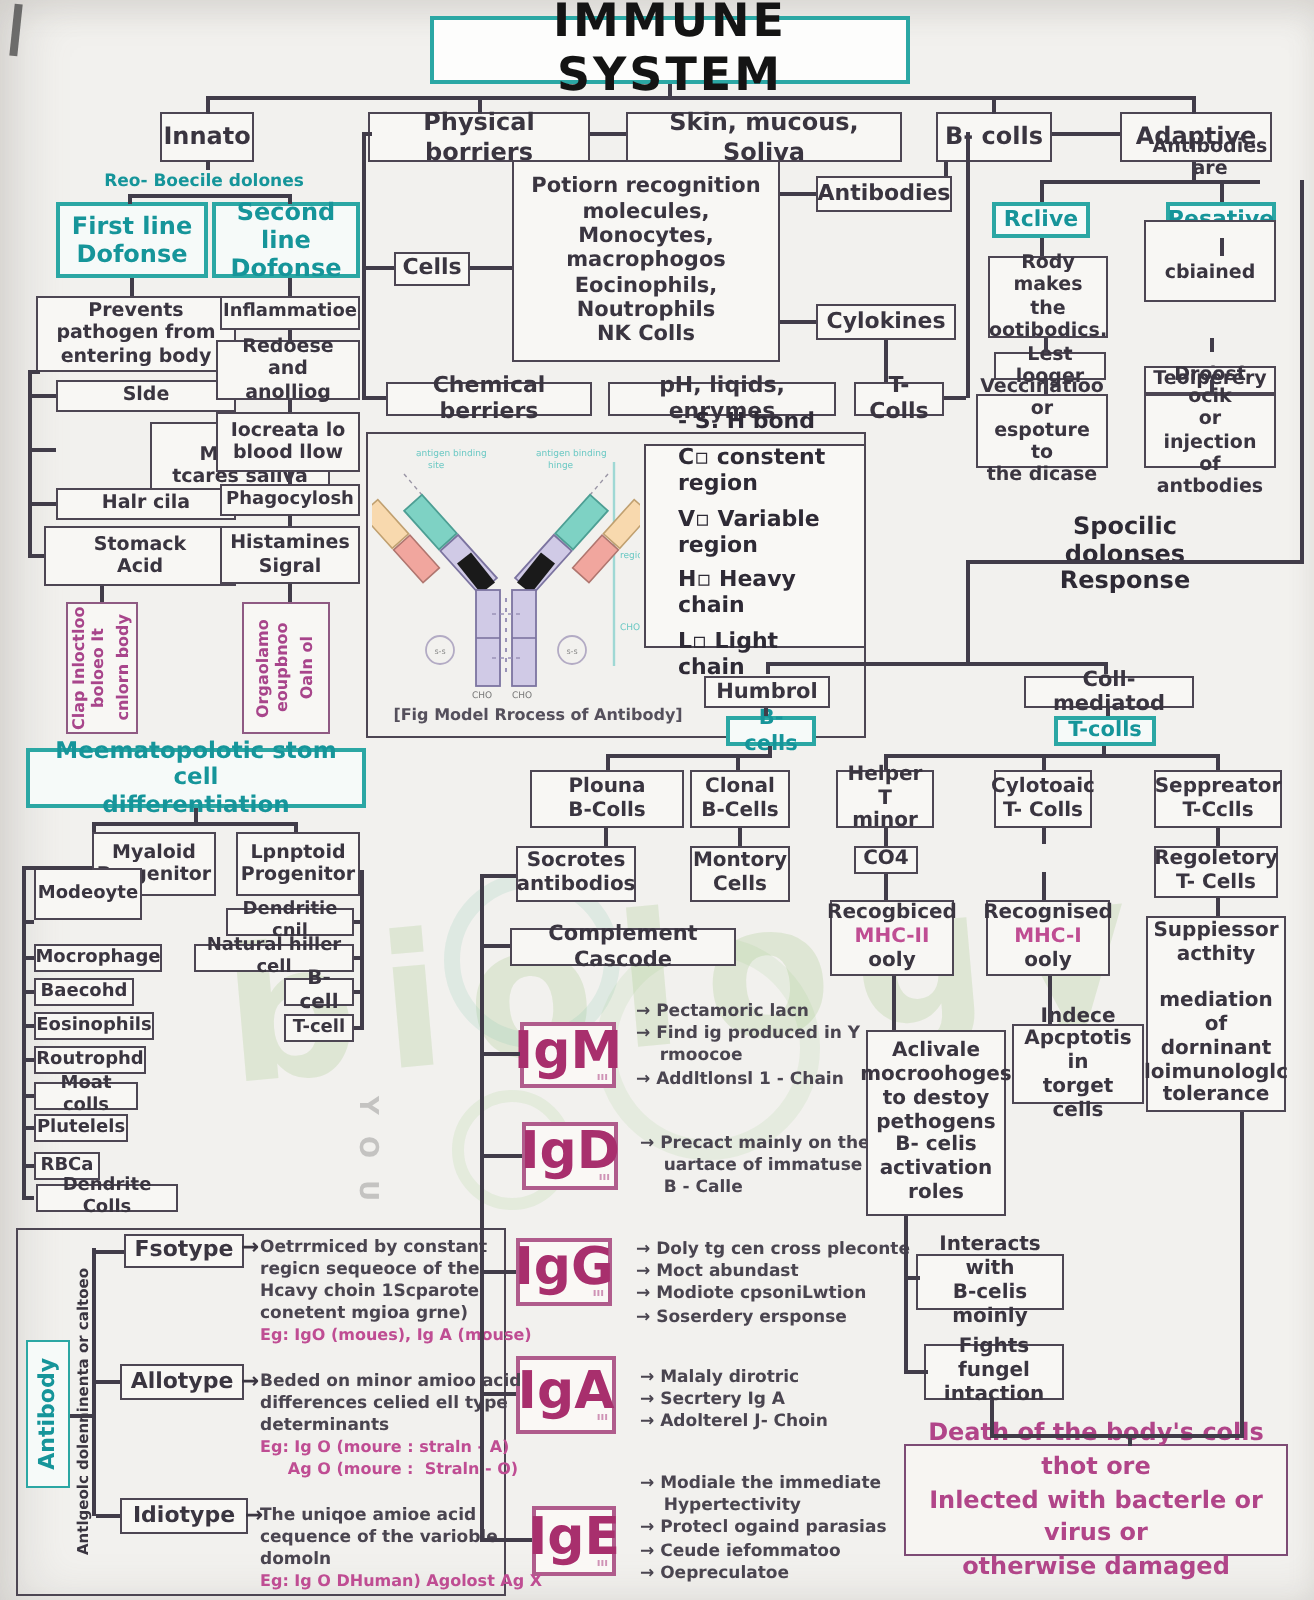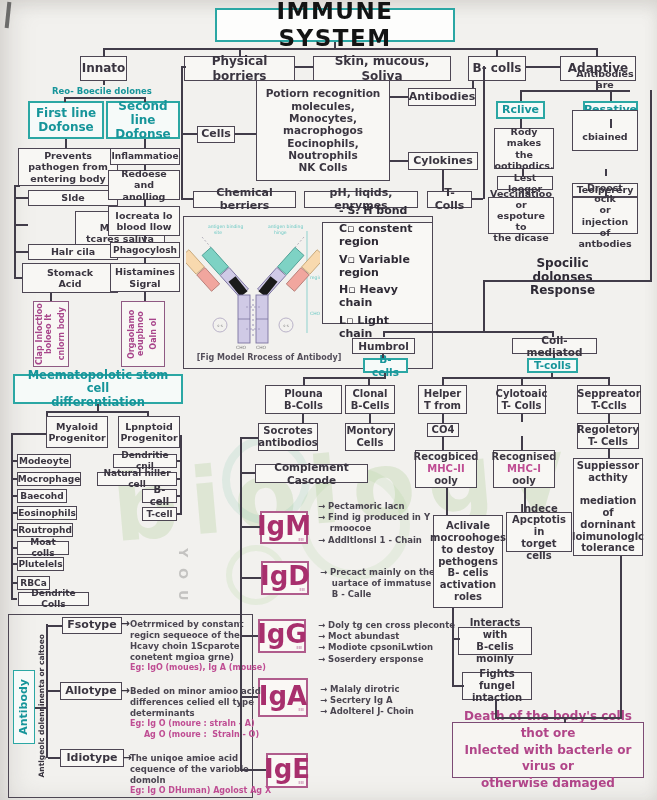--- a/index.html
+++ b/index.html
@@ -173,21 +173,21 @@
       <div class="ln">differentiation</div>
     </div>
     <div class="node p" style="left: 46px; top: 416px; width: 62px; height: 32px; font-size: 9.5px;">
       <div class="ln">Myaloid</div>
       <div class="ln">Progenitor</div>
     </div>
     <div class="node p" style="left: 118px; top: 416px; width: 62px; height: 32px; font-size: 9.5px;">
       <div class="ln">Lpnptoid</div>
       <div class="ln">Progenitor</div>
     </div>
-    <div class="node p" style="left: 17px; top: 454px; width: 54px; height: 14px; font-size: 9px; text-align: center;">
+    <div class="node p" style="left: 17px; top: 434px; width: 54px; height: 26px; font-size: 9px; text-align: center;">
       <div class="ln">Modeoyte</div>
     </div>
     <div class="node p" style="left: 17px; top: 472px; width: 64px; height: 14px; font-size: 9px;">
       <div class="ln">Mocrophage</div>
     </div>
     <div class="node p" style="left: 17px; top: 489px; width: 50px; height: 14px; font-size: 9px;">
       <div class="ln">Baecohd</div>
     </div>
     <div class="node p" style="left: 17px; top: 506px; width: 60px; height: 14px; font-size: 9px;">
       <div class="ln">Eosinophils</div>
@@ -309,21 +309,21 @@
     <div class="node p" style="left: 265px; top: 385px; width: 77px; height: 29px; font-size: 10px;">
       <div class="ln">Plouna</div>
       <div class="ln">B-Colls</div>
     </div>
     <div class="node p" style="left: 345px; top: 385px; width: 50px; height: 29px; font-size: 10px;">
       <div class="ln">Clonal</div>
       <div class="ln">B-Cells</div>
     </div>
     <div class="node p" style="left: 418px; top: 385px; width: 49px; height: 29px; font-size: 10px;">
       <div class="ln">Helper</div>
-      <div class="ln">T from</div>
+      <div class="ln">T minor</div>
     </div>
     <div class="node p" style="left: 497px; top: 385px; width: 49px; height: 29px; font-size: 10px;">
       <div class="ln">Cylotoaic</div>
       <div class="ln">T- Colls</div>
     </div>
     <div class="node p" style="left: 577px; top: 385px; width: 64px; height: 29px; font-size: 10px;">
       <div class="ln">Seppreator</div>
       <div class="ln">T-Cclls</div>
     </div>
     <div class="node p" style="left: 258px; top: 423px; width: 60px; height: 28px; font-size: 10px;">
@@ -383,20 +383,21 @@
       <div class="sub ln">ııı</div>
     </div>
     <div class="node ig" style="left: 266px; top: 753px; width: 42px; height: 35px;">
       <div class="big ln">IgE</div>
       <div class="sub ln">ııı</div>
     </div>
     <div class="node desc" style="left: 316px; top: 500px; width: 126px; height: 48px; font-size: 8.5px;"><div class="ln">→ Pectamoric lacn</div><div class="ln">→ Find ig produced in Y</div><div class="ln">    rmoocoe</div><div class="ln">→ Addltlonsl 1 - Chain</div></div>
     <div class="node desc" style="left: 318px; top: 566px; width: 118px; height: 40px; font-size: 8.5px;"><div class="ln">→ Precact mainly on the</div><div class="ln">    uartace of immatuse</div><div class="ln">    B - Calle</div></div>
     <div class="node desc" style="left: 316px; top: 619px; width: 130px; height: 48px; font-size: 8.5px;"><div class="ln">→ Doly tg cen cross pleconte</div><div class="ln">→ Moct abundast</div><div class="ln">→ Modiote cpsoniLwtion</div><div class="ln">→ Soserdery ersponse</div></div>
     <div class="node desc" style="left: 318px; top: 683px; width: 112px; height: 38px; font-size: 8.5px;"><div class="ln">→ Malaly dirotric</div><div class="ln">→ Secrtery Ig A</div><div class="ln">→ Adolterel J- Choin</div></div>
+    <div class="node desc" style="left: 318px; top: 736px; width: 122px; height: 58px; font-size: 8.5px;"><div class="ln">→ Modiale the immediate</div><div class="ln">    Hypertectivity</div><div class="ln">→ Protecl ogaind parasias</div><div class="ln">→ Ceude iefommatoo</div><div class="ln">→ Oepreculatoe</div></div>
     <div class="node p" style="left: 433px; top: 515px; width: 70px; height: 93px; font-size: 10px;">
       <div class="ln">Aclivale</div>
       <div class="ln">mocroohoges</div>
       <div class="ln">to destoy</div>
       <div class="ln">pethogens</div>
       <div class="ln">B- celis</div>
       <div class="ln">activation</div>
       <div class="ln">roles</div>
     </div>
     <div class="node p" style="left: 506px; top: 512px; width: 66px; height: 40px; font-size: 10px;">

